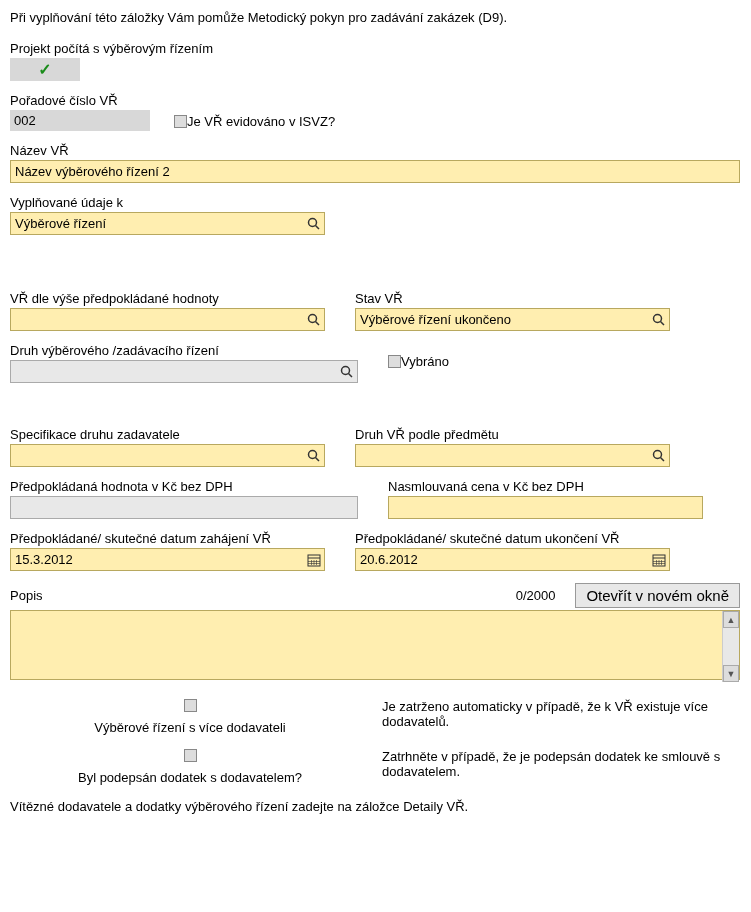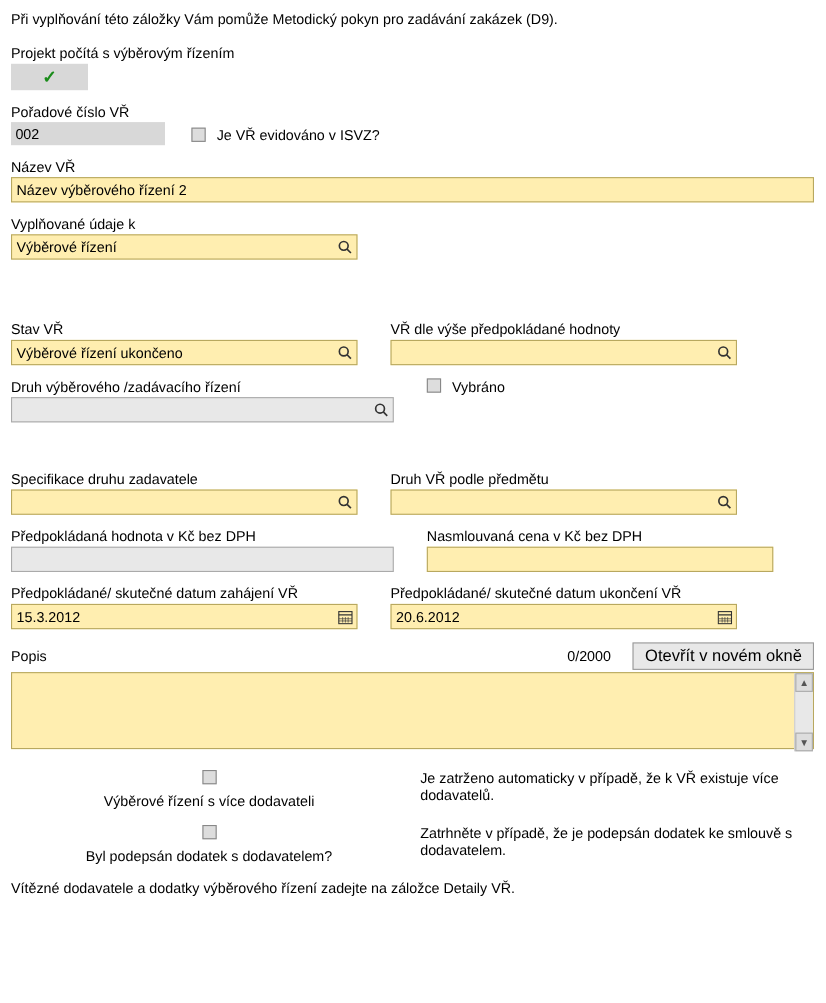--- a/index.html
+++ b/index.html
@@ -56,21 +56,21 @@
       transform: translateY(-50%);
       width: 16px;
       height: 16px;
       display: flex;
       align-items: center;
       justify-content: center;
       cursor: pointer;
     }
     .row { display: flex; gap: 30px; margin-bottom: 12px; }
     .col { flex: 0 0 auto; }
-    .inline-row { display: flex; align-items: center; gap: 10px; }
+    .inline-row { display: flex; align-items: center; }
     .checkbox-box {
       width: 13px;
       height: 13px;
       border: 1px solid #888;
       background: #ddd;
       display: inline-block;
       flex-shrink: 0;
     }
     .desc-header {
       display: flex;
@@ -174,59 +174,59 @@
       <svg width="14" height="14" viewBox="0 0 14 14">
           <circle cx="5.5" cy="5.5" r="4" fill="none" stroke="#333" stroke-width="1.5"></circle>
           <line x1="8.5" y1="8.5" x2="12" y2="12" stroke="#333" stroke-width="1.5"></line>
         </svg>
     </span>
   </span>
 </div>
 
 <div class="row">
   <div class="col">
+    <span class="label">VŘ dle výše předpokládané hodnoty</span>
+    <span class="with-icon">
+      <input class="input-yellow input-mid" value="" style="">
+      <span class="icon-right">
+        <svg width="14" height="14" viewBox="0 0 14 14">
+            <circle cx="5.5" cy="5.5" r="4" fill="none" stroke="#333" stroke-width="1.5"></circle>
+            <line x1="8.5" y1="8.5" x2="12" y2="12" stroke="#333" stroke-width="1.5"></line>
+          </svg>
+      </span>
+    </span>
+  </div>
+  <div class="col">
     <span class="label">Stav VŘ</span>
     <span class="with-icon">
       <input class="input-yellow input-mid" value="Výběrové řízení ukončeno" style="">
       <span class="icon-right">
         <svg width="14" height="14" viewBox="0 0 14 14">
             <circle cx="5.5" cy="5.5" r="4" fill="none" stroke="#333" stroke-width="1.5"></circle>
             <line x1="8.5" y1="8.5" x2="12" y2="12" stroke="#333" stroke-width="1.5"></line>
           </svg>
       </span>
     </span>
   </div>
-  <div class="col">
-    <span class="label">VŘ dle výše předpokládané hodnoty</span>
-    <span class="with-icon">
-      <input class="input-yellow input-mid" value="" style="">
-      <span class="icon-right">
-        <svg width="14" height="14" viewBox="0 0 14 14">
-            <circle cx="5.5" cy="5.5" r="4" fill="none" stroke="#333" stroke-width="1.5"></circle>
-            <line x1="8.5" y1="8.5" x2="12" y2="12" stroke="#333" stroke-width="1.5"></line>
-          </svg>
-      </span>
-    </span>
-  </div>
 </div>
 
 <div class="row" style="margin-bottom: 44px;">
   <div class="col">
     <span class="label">Druh výběrového /zadávacího řízení</span>
     <span class="with-icon">
       <input class="input-gray" value="" style="">
       <span class="icon-right">
         <svg width="14" height="14" viewBox="0 0 14 14">
             <circle cx="5.5" cy="5.5" r="4" fill="none" stroke="#333" stroke-width="1.5"></circle>
             <line x1="8.5" y1="8.5" x2="12" y2="12" stroke="#333" stroke-width="1.5"></line>
           </svg>
       </span>
     </span>
   </div>
-  <div class="col inline-row" style="align-items:flex-start; padding-bottom:4px;">
+  <div class="col inline-row" style="align-items:center; padding-bottom:4px;">
     <span class="checkbox-box"></span>
     <span>Vybráno</span>
   </div>
 </div>
 
 <div class="row">
   <div class="col">
     <span class="label">Specifikace druhu zadavatele</span>
     <span class="with-icon">
       <input class="input-yellow input-mid" value="" style="">

